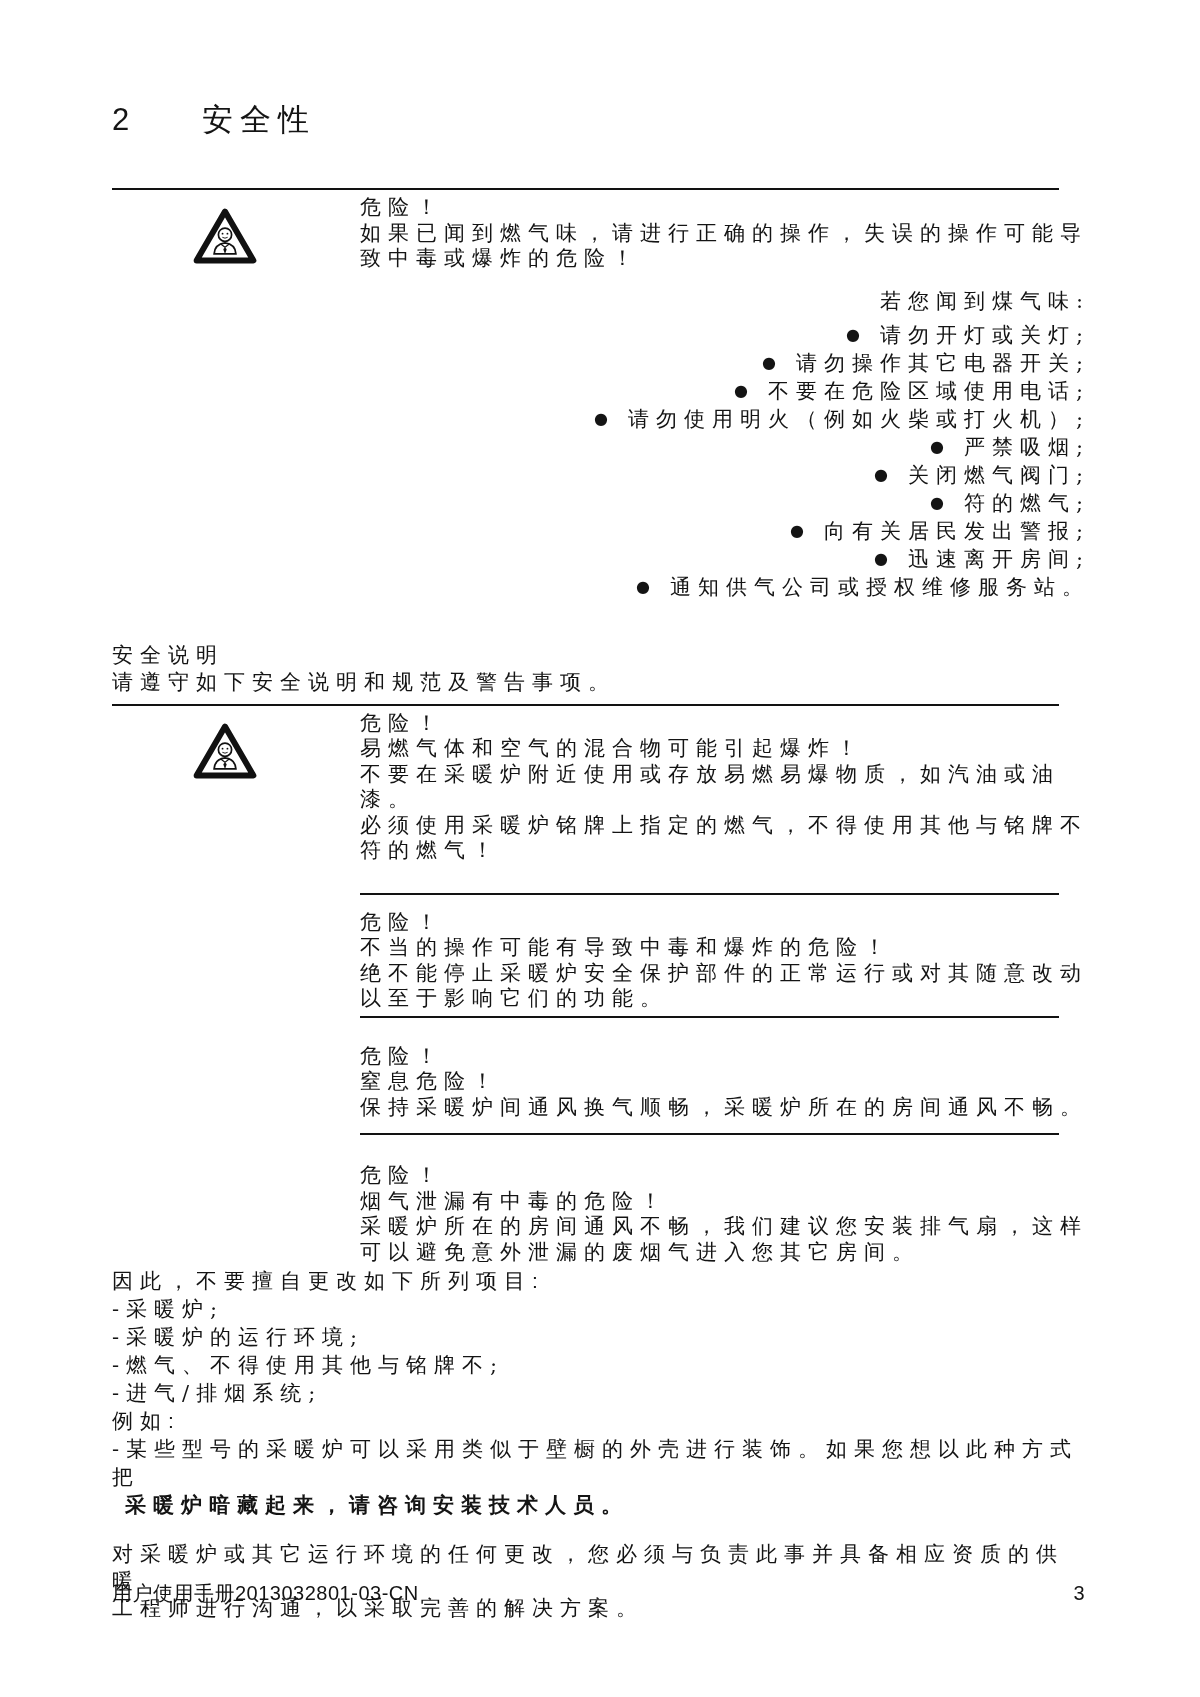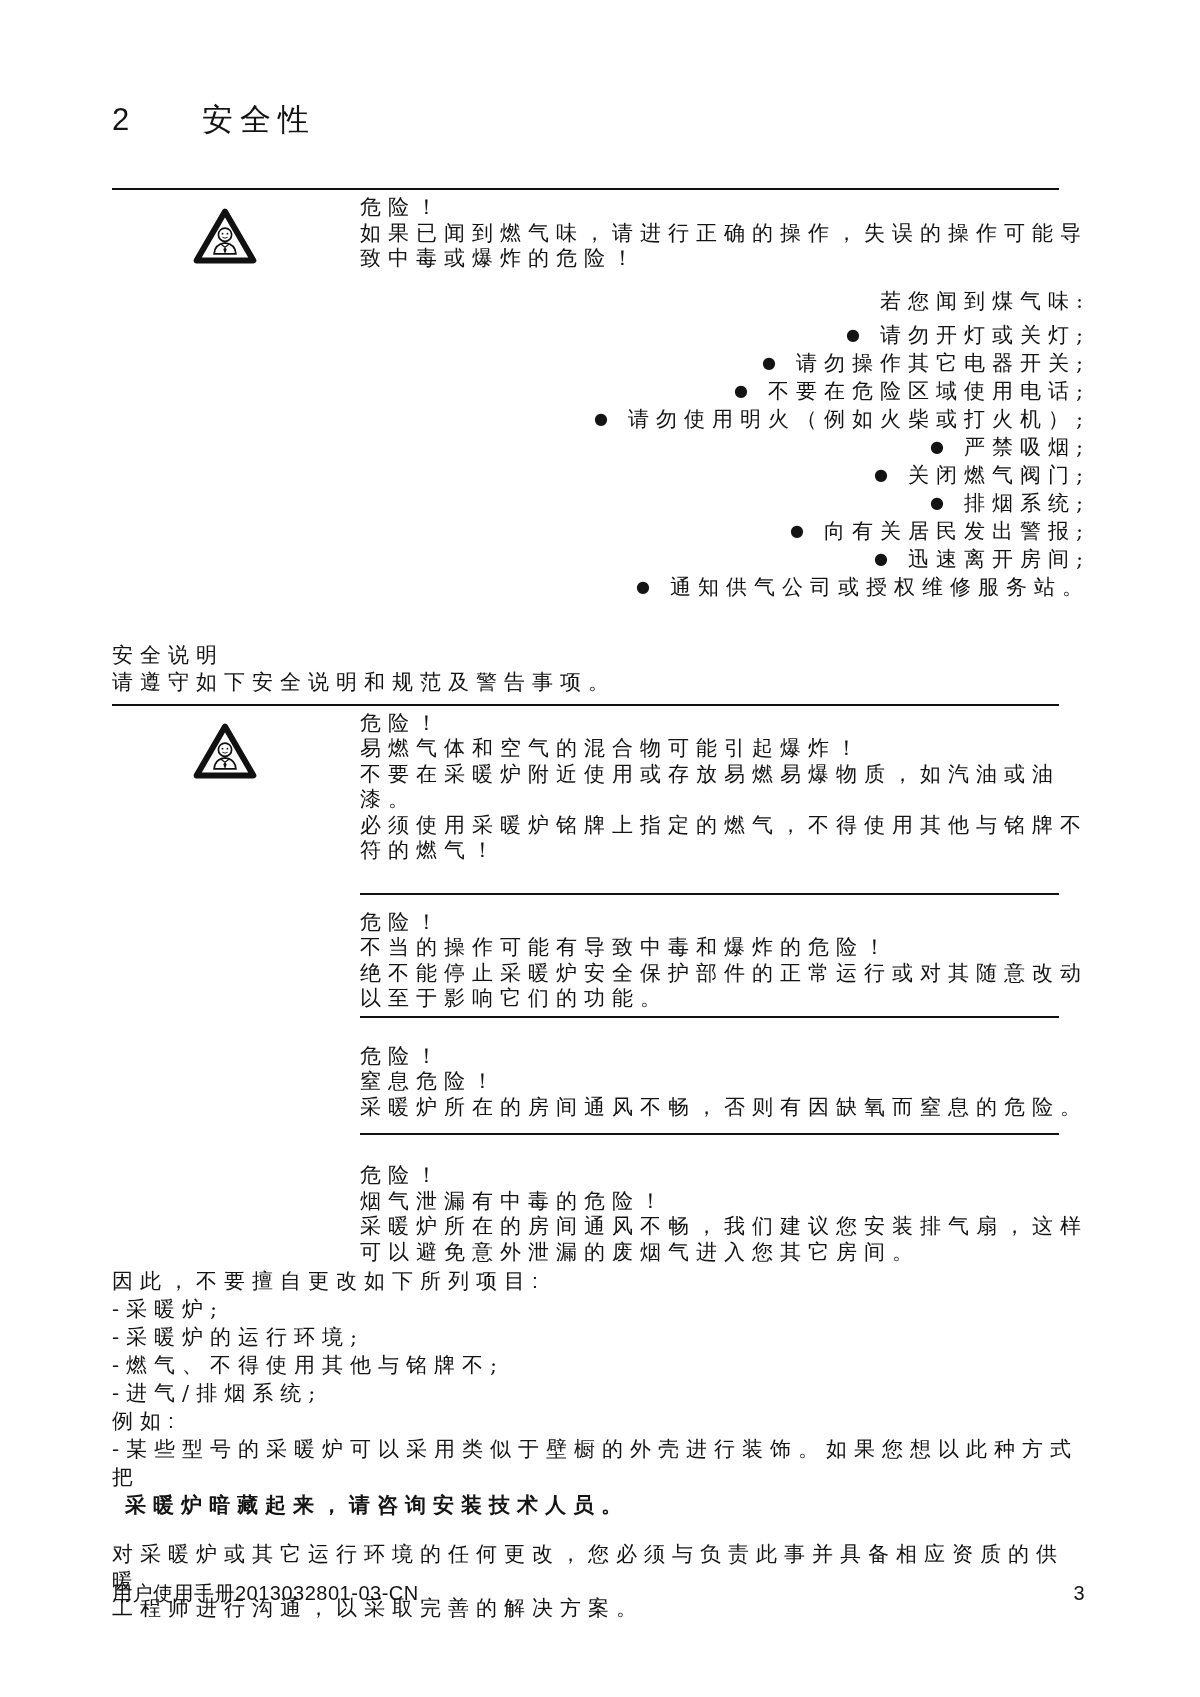--- a/index.html
+++ b/index.html
@@ -96,21 +96,21 @@
 
   <section class="body-sec serif">
     <div class="intro">若您闻到煤气味:</div>
     <ul class="bullet-list">
       <li>请勿开灯或关灯;</li>
       <li>请勿操作其它电器开关;</li>
       <li>不要在危险区域使用电话;</li>
       <li>请勿使用明火（例如火柴或打火机）;</li>
       <li>严禁吸烟;</li>
       <li>关闭燃气阀门;</li>
-      <li>排烟系统;</li>
+      <li>符的燃气;</li>
       <li>向有关居民发出警报;</li>
       <li>迅速离开房间;</li>
       <li>通知供气公司或授权维修服务站。</li>
     </ul>
   </section>
 
   <section class="safety-note sans">
     <div>安全说明</div>
     <div>请遵守如下安全说明和规范及警告事项。</div>
   </section>
@@ -146,21 +146,21 @@
     <div>不当的操作可能有导致中毒和爆炸的危险！</div>
     <div>绝不能停止采暖炉安全保护部件的正常运行或对其随意改动</div>
     <div>以至于影响它们的功能。</div>
   </section>
 
   <div class="rule indent r4"></div>
 
   <section class="warning no-icon b4 warn-text sans">
     <div>危险！</div>
     <div>窒息危险！</div>
-    <div>采暖炉所在的房间通风不畅，否则有因缺氧而窒息的危险。</div>
+    <div>保持采暖炉间通风换气顺畅，采暖炉所在的房间通风不畅。</div>
   </section>
 
   <div class="rule indent r5"></div>
 
   <section class="warning no-icon b5 warn-text sans">
     <div>危险！</div>
     <div>烟气泄漏有中毒的危险！</div>
     <div>采暖炉所在的房间通风不畅，我们建议您安装排气扇，这样</div>
     <div>可以避免意外泄漏的废烟气进入您其它房间。</div>
   </section>

